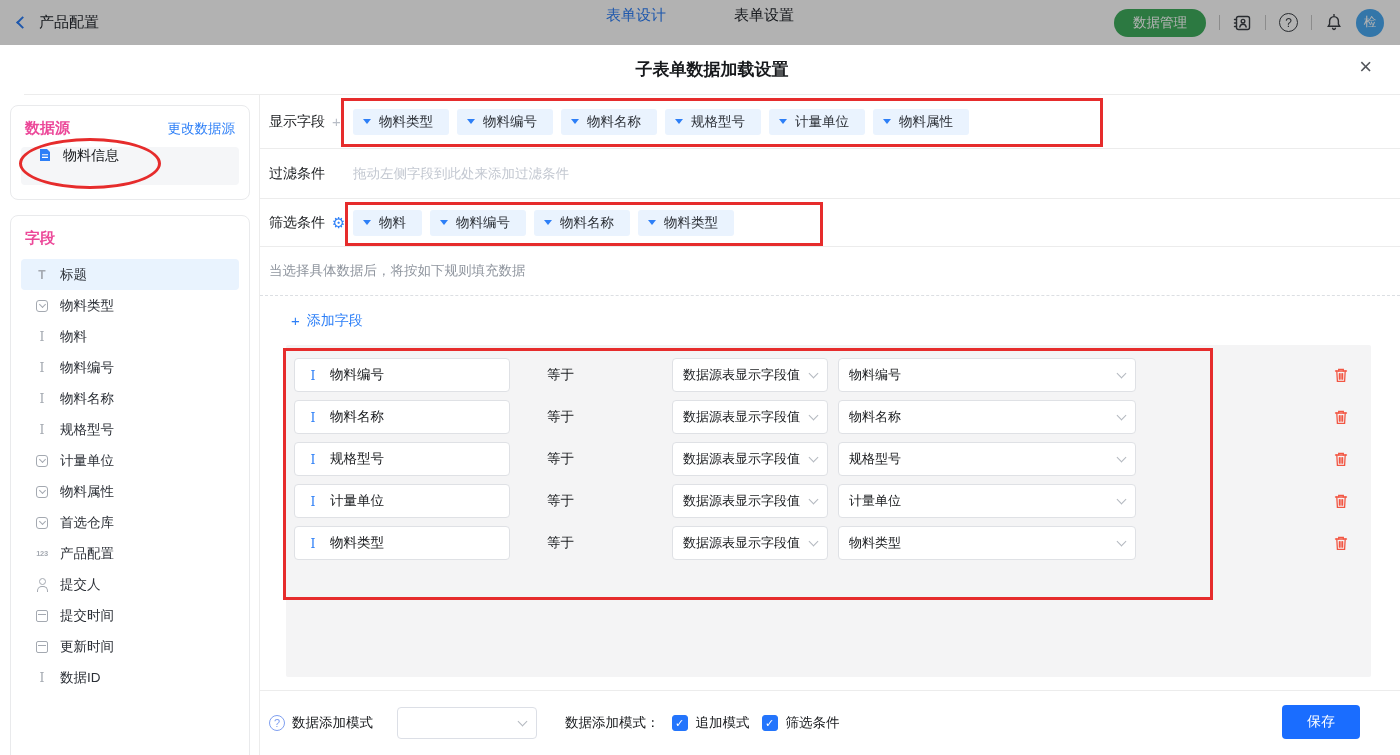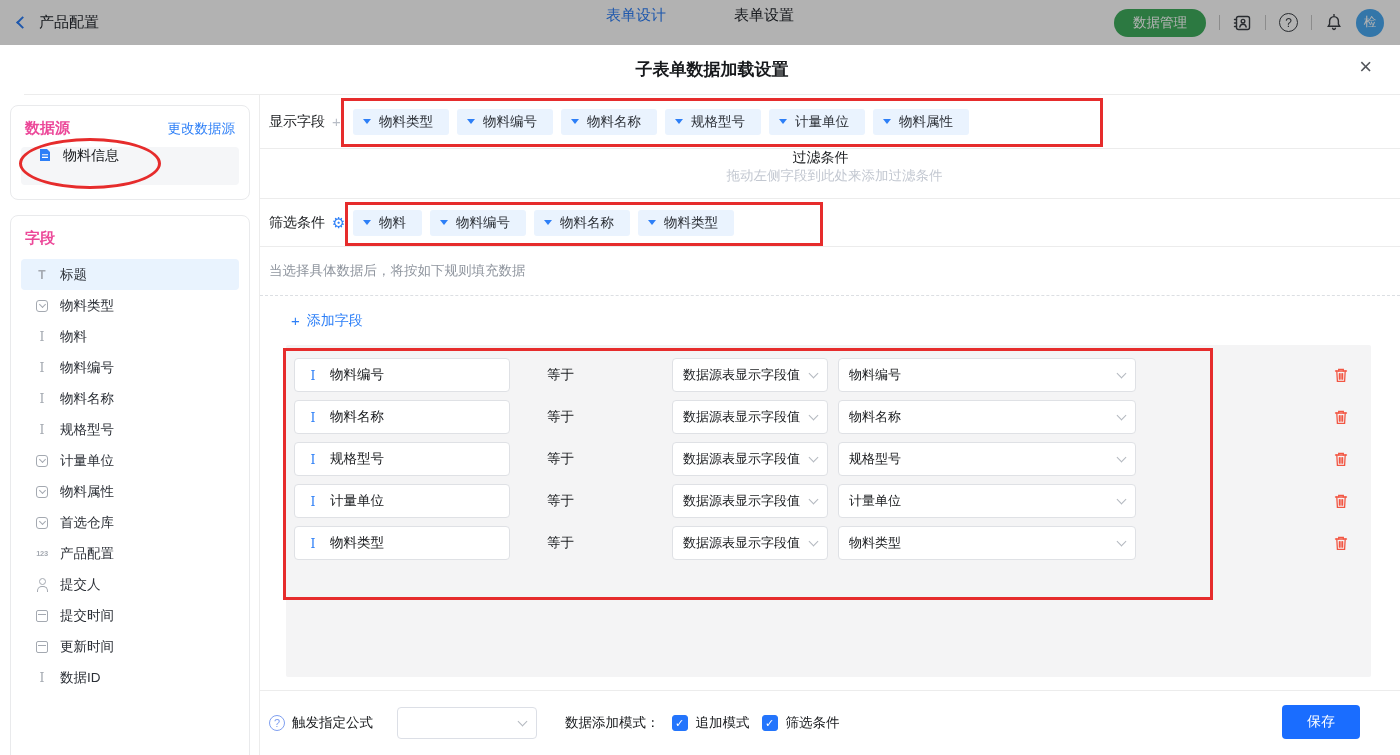--- a/index.html
+++ b/index.html
@@ -51,21 +51,21 @@
   .select-icon::after { content:""; width:4px; height:4px; border-right:1.3px solid currentColor; border-bottom:1.3px solid currentColor; transform:rotate(45deg); margin-top:-2px; }
   .number-icon::before { content:"123"; font-size:7.5px; font-weight:700; letter-spacing:-0.3px; }
   .person-icon::before { content:""; position:absolute; top:1px; left:5px; width:5px; height:5px; border:1.2px solid currentColor; border-radius:50%; }
   .person-icon::after { content:""; position:absolute; bottom:1px; left:3px; width:9px; height:5px; border:1.2px solid currentColor; border-bottom:none; border-radius:5px 5px 0 0; }
   .date-icon::before { content:""; position:absolute; inset:2px; border:1.2px solid currentColor; border-radius:2px; }
   .date-icon::after { content:""; position:absolute; top:6.5px; left:4px; right:4px; border-top:1.2px solid currentColor; }
 
   
   .main { position:absolute; left:259px; top:50px; right:0; bottom:0; border-left:1px solid #ececec; }
   .main-row { display:flex; align-items:center; padding-left:9px; border-bottom:1px solid #ececec; }
-  #row-display { height:54px; } #row-filter { height:50px;flex-direction:column; } #row-screen { height:48px; }
+  #row-display { height:54px; } #row-filter { height:50px; } #row-screen { height:48px; }
   .row-label { width:84px; flex:none; display:flex; align-items:center; gap:7px; font-size:14px; color:#17191c; }
   .plus-glyph::before { content:"+"; color:#b8bdc6; font-size:15px; }
   .gear-glyph::before { content:"⚙"; color:#2d7ff7; font-size:15px; }
   .tags { display:flex; align-items:center; gap:8px; }
   .tag { height:26px; display:inline-flex; align-items:center; gap:8px; padding:0 16px 0 10px; background:#eaf3fe; border-radius:3px; font-size:13.5px; color:#2b2f36; cursor:pointer; white-space:nowrap; }
   .tri { width:0; height:0; border-left:4px solid transparent; border-right:4px solid transparent; border-top:5px solid #2d7ff7; }
   .placeholder { color:#c3c8d1; font-size:13.5px; }
   .hint-row { height:49px; display:flex; align-items:center; padding-left:9px; border-bottom:1px dashed #dcdfe3; font-size:13.5px; color:#8f959e; }
   .add-row { height:49px; display:flex; align-items:center; padding-left:31px; }
   .add-link { display:flex; align-items:center; gap:7px; color:#2d7ff7; font-size:14px; cursor:pointer; }
@@ -446,21 +446,21 @@
               <path d="M5.7 4V2.4h4.6V4"></path>
               <path d="M3.8 4l.6 10.4h7.2L12.2 4"></path>
               <path d="M6.4 6.6v5.6M8 6.6v5.6M9.6 6.6v5.6"></path>
             </svg>
           </span>
         </div>
       </div>
 
     <div class="footer">
       <span class="fhelp">?</span>
-      <span class="formula-label">触发指定公式</span>
+      <span class="formula-label">数据添加模式</span>
       <span class="formula-select">
         <span></span>
         <i class="chev"></i>
       </span>
       <span class="mode-label">数据添加模式：</span>
       <span style="display:flex;align-items:center">
 
           <label class="cb checked">
             <span class="cb-box"></span>
             <span>追加模式</span>

